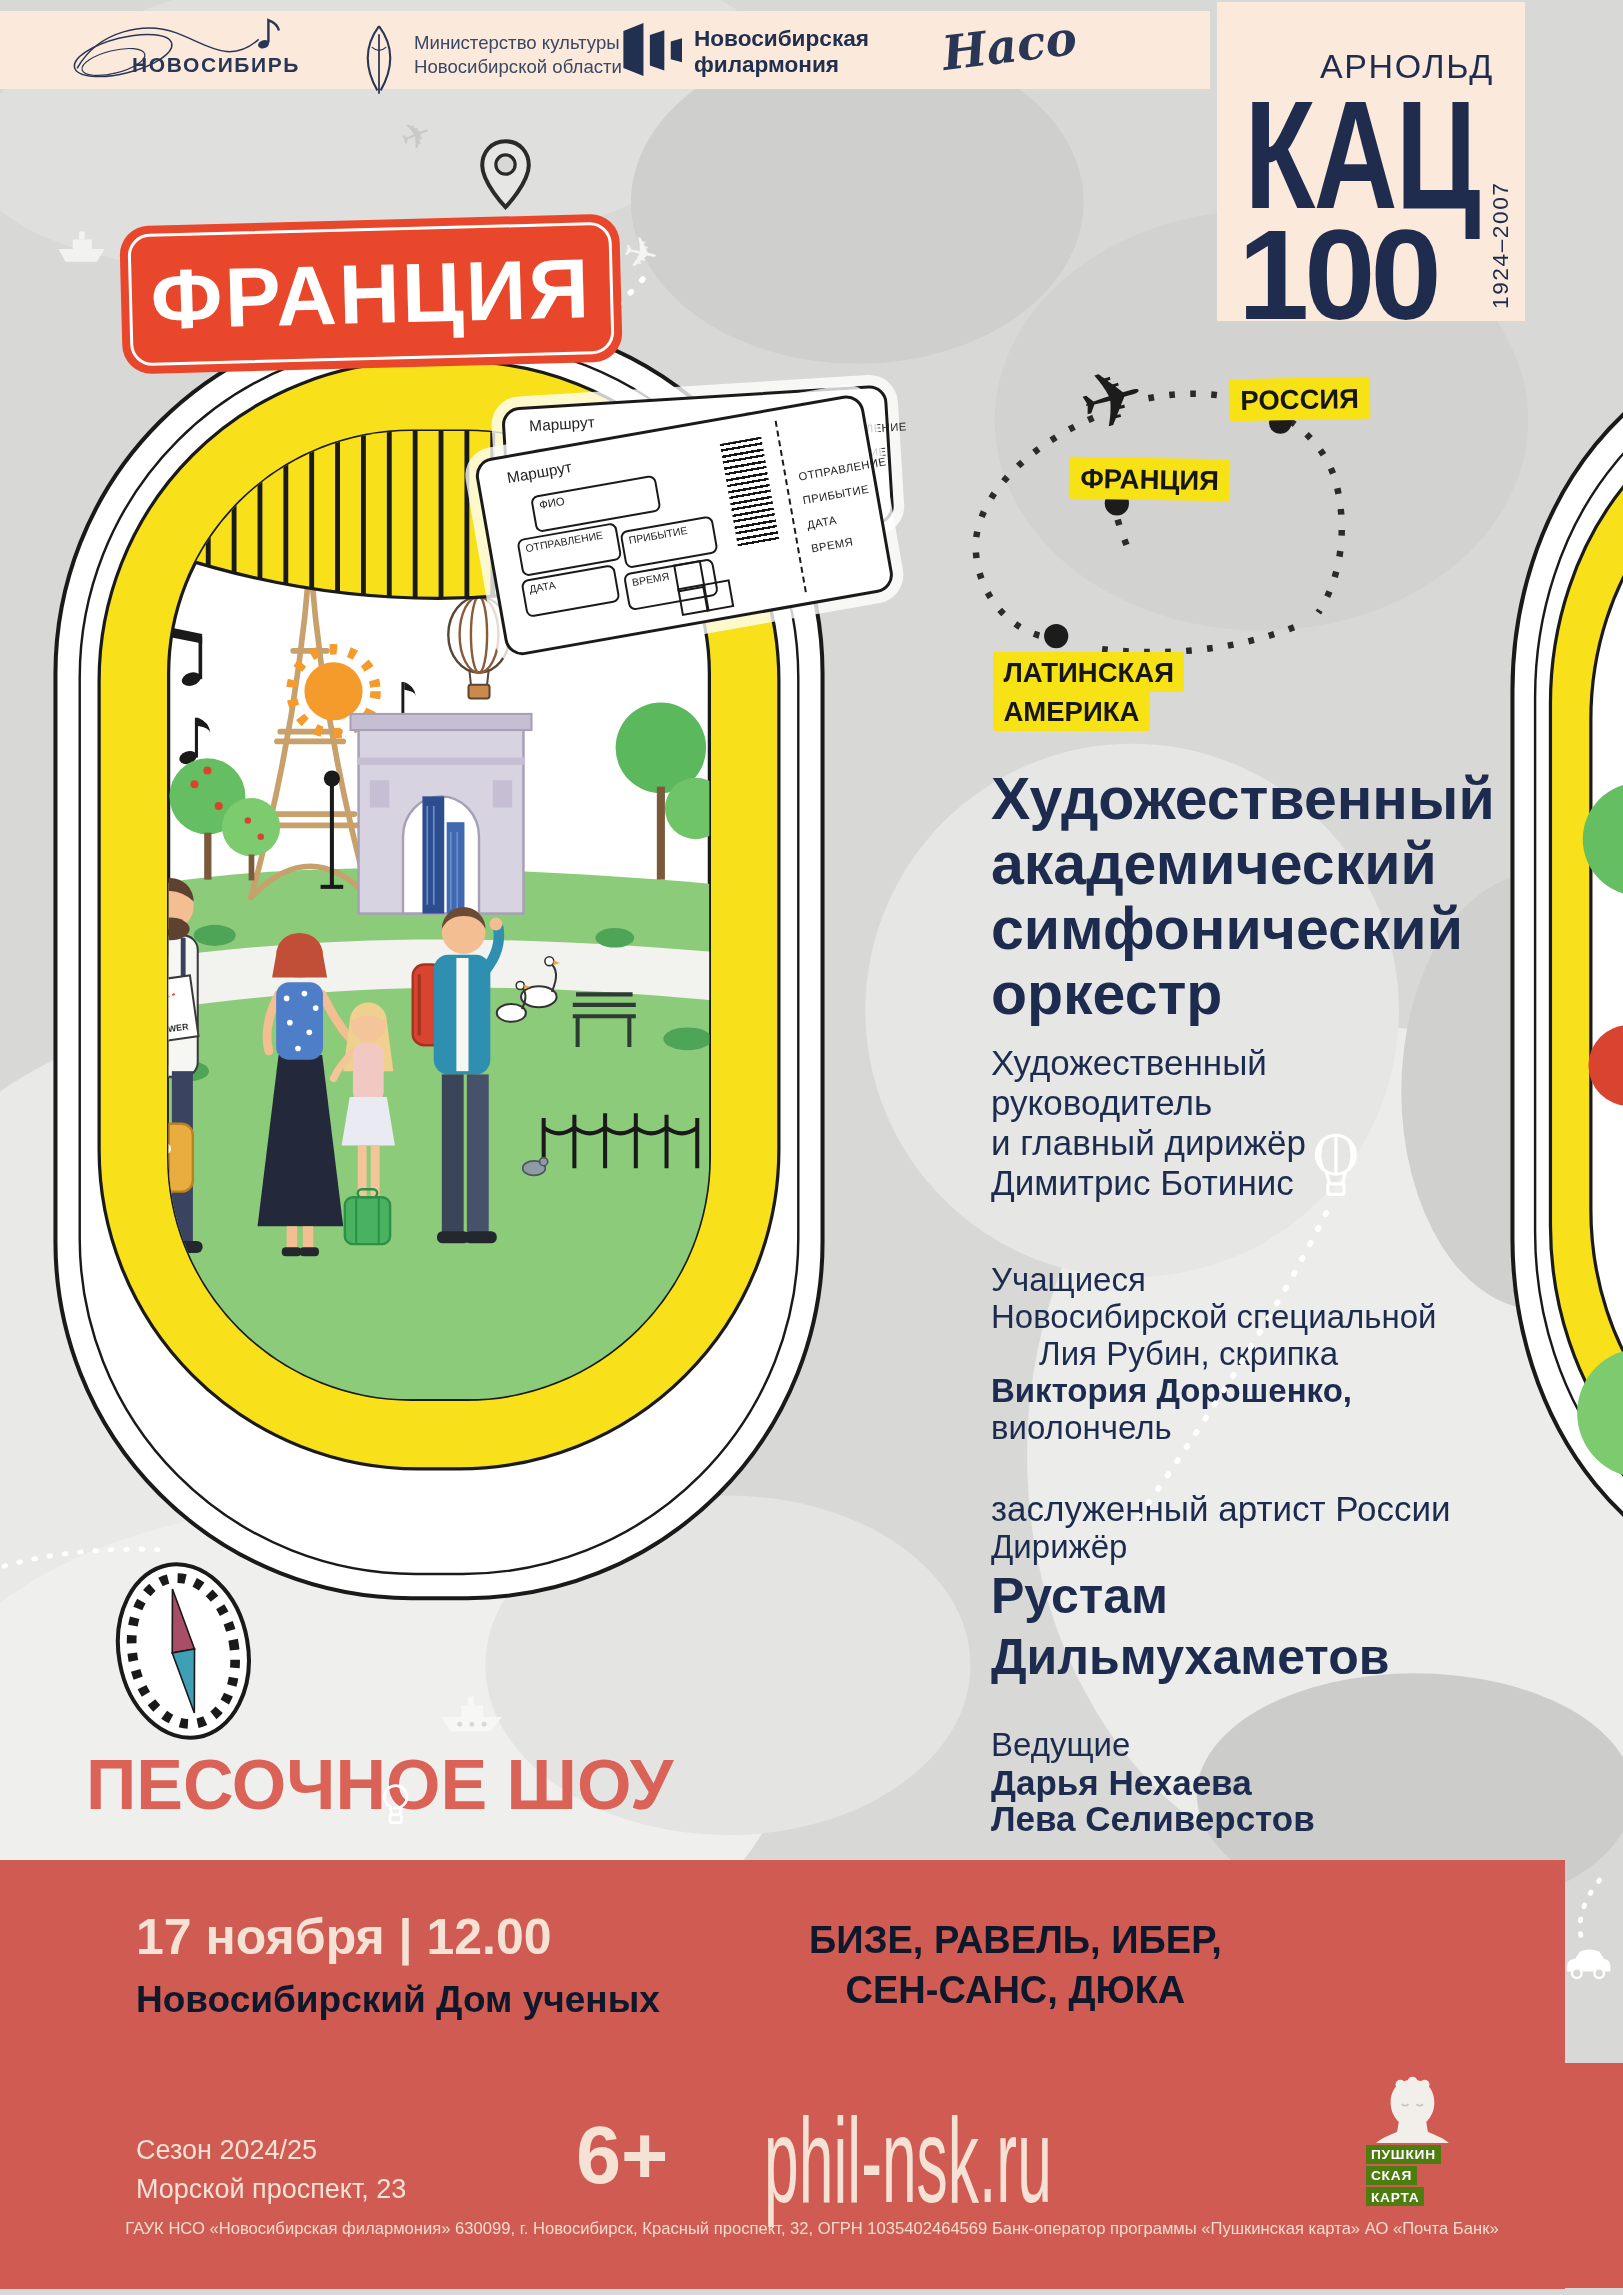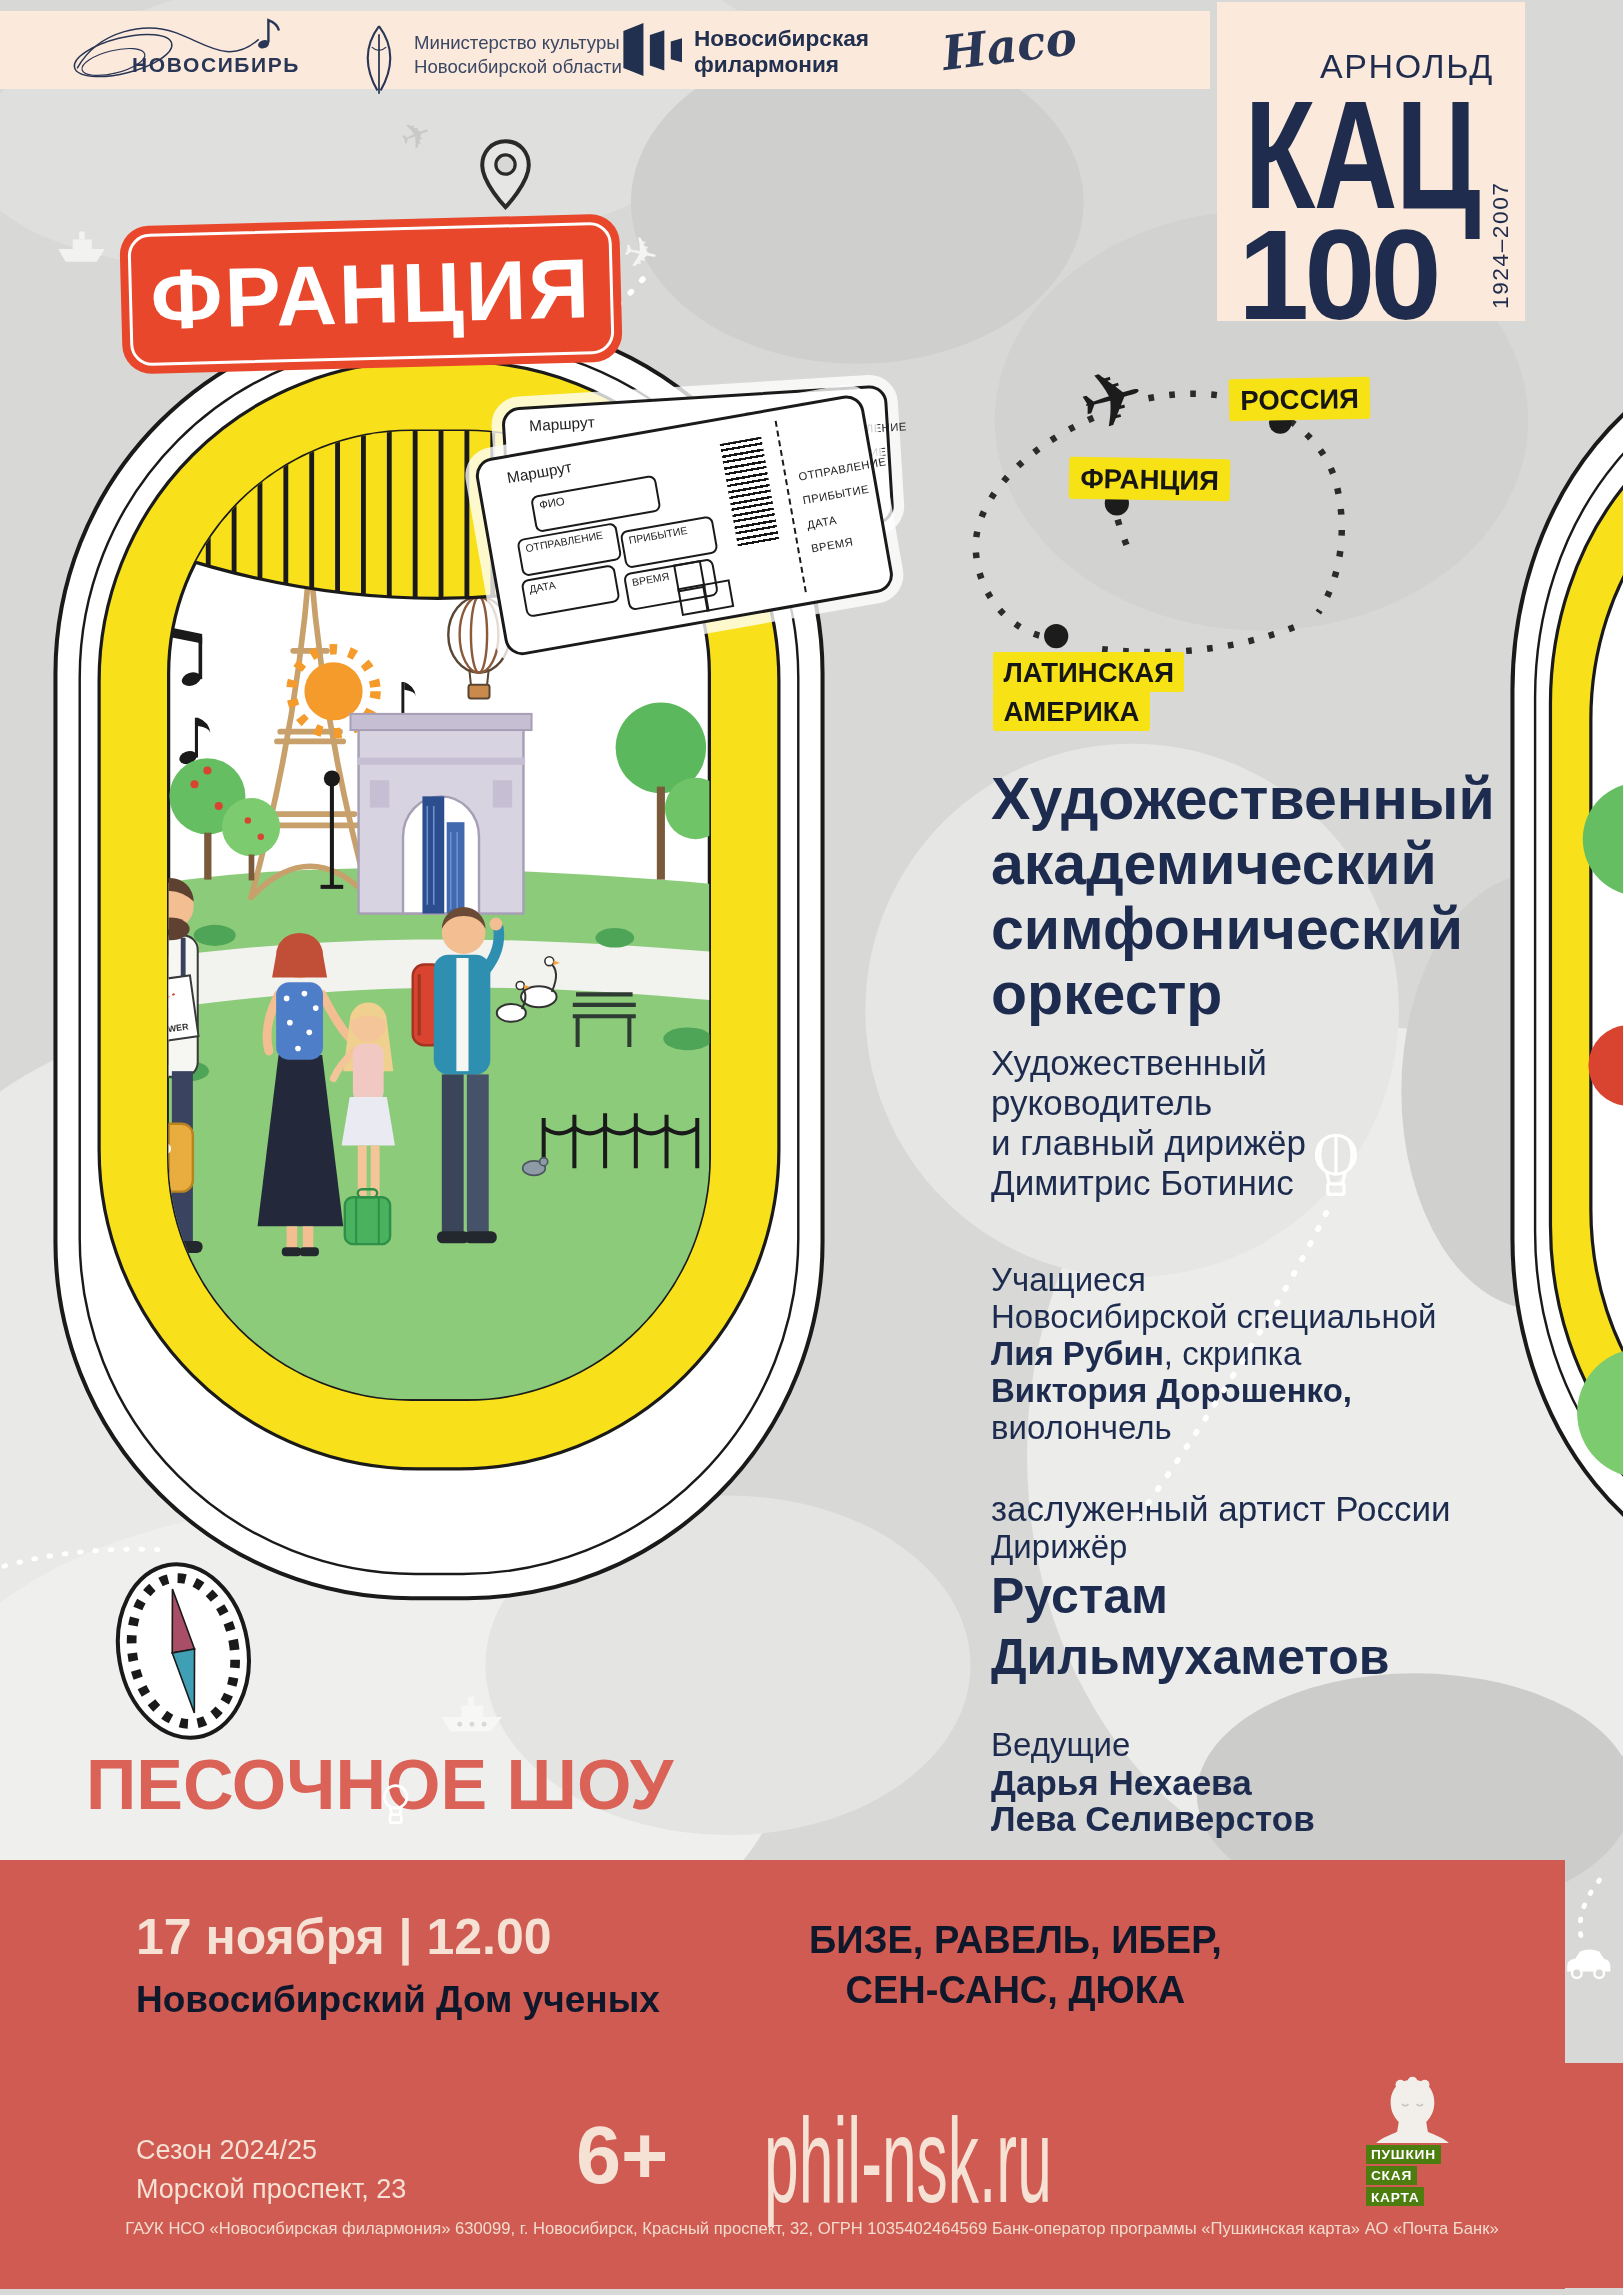--- a/index.html
+++ b/index.html
@@ -31,21 +31,21 @@
       padding:8px 11.3px 6.5px;white-space:nowrap;border-radius:2.4px;}
   .stack{position:absolute;display:flex;flex-direction:column;align-items:flex-start;}
   .yls{background:#F7E216;color:#161616;font-weight:800;font-size:27.5px;line-height:1;padding:7.3px 10.5px 5.7px;
        white-space:nowrap;border-radius:2.4px;}
   .rls{background:#F04C2E;color:#fff;font-weight:800;font-size:38px;line-height:1.04;white-space:nowrap;}
   
   .prog{position:absolute;left:991px;top:767px;width:543px;color:#1D2C4E;}
   .pt{display:block;font-size:59px;line-height:65px;font-weight:800;}
   .pd{display:block;font-size:35px;line-height:40px;font-weight:400;}
   .ps{display:block;font-size:33px;line-height:37px;font-weight:400;}
-  .ps b{font-weight:700;}
+  .ps b{font-weight:400;margin-left:48px;}
   .pc-big{display:block;font-size:50px;line-height:61px;font-weight:800;}
   .ph{display:block;font-size:35px;line-height:36px;font-weight:800;}
   .sand{position:absolute;left:86px;top:1745px;font-size:70px;font-weight:800;color:#DA6257;white-space:nowrap;}
   
   .band{position:absolute;left:0;top:1860px;width:1565px;height:429px;background:#D05B52;}
   .band2{position:absolute;left:1565px;top:2063px;width:58px;height:225px;background:#D05B52;}
   .cream{color:#F6E2D5;}
   .navy{color:#0f172a;text-align:center;}
   .pk-row{display:inline-block;background:#4d7c0f;color:#fff;font-weight:800;font-size:13.7px;
           padding:2.4px 4.9px 1.6px;margin-bottom:2.4px;letter-spacing:0.8px;}

